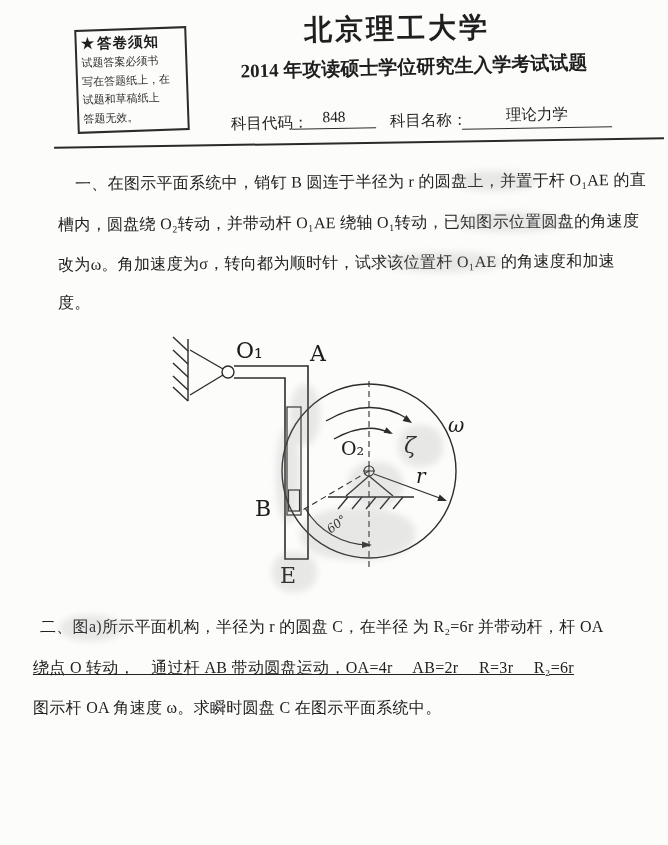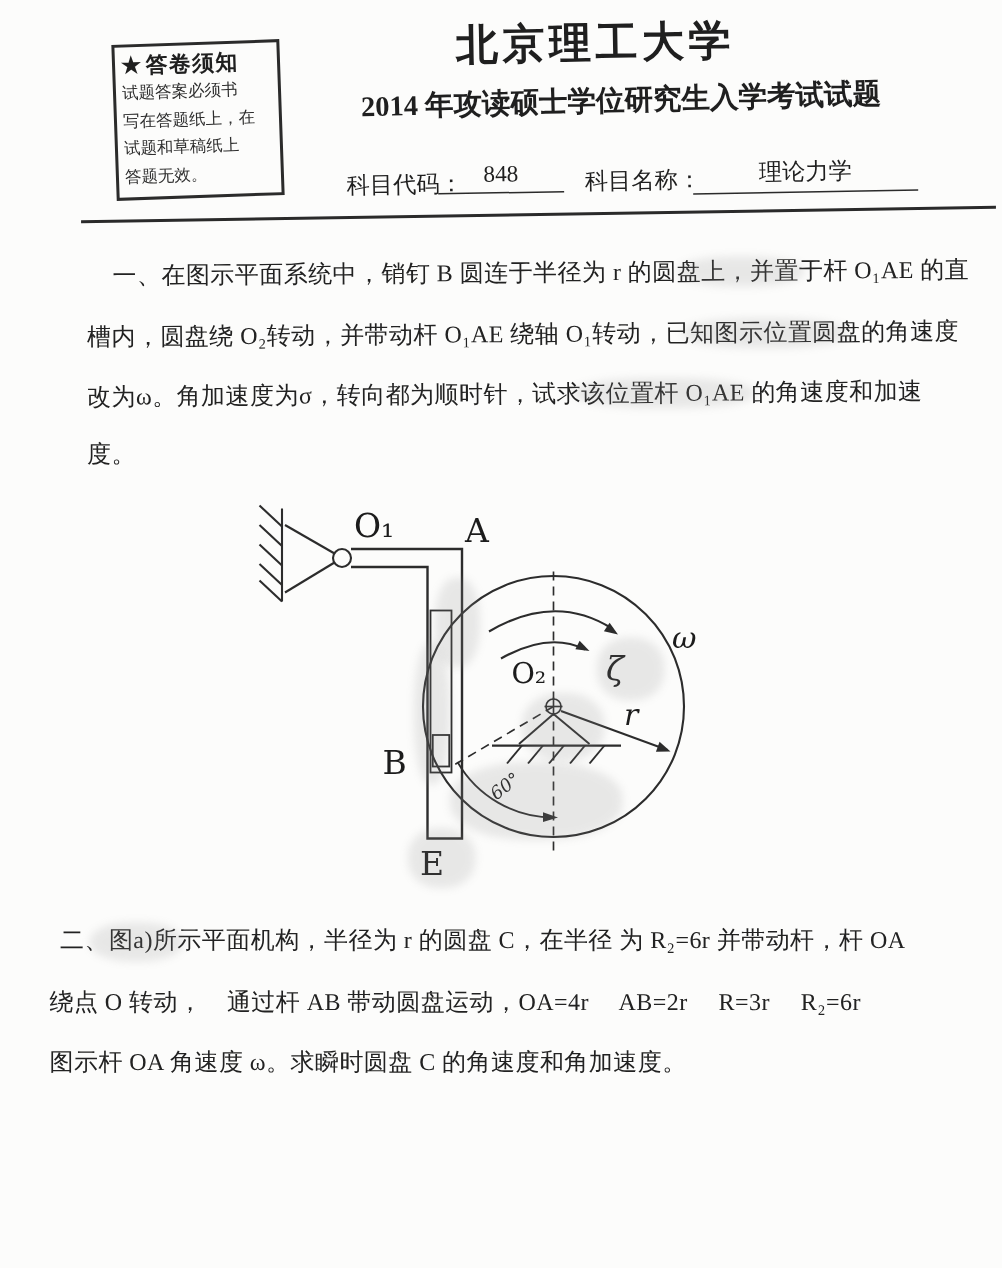--- a/index.html
+++ b/index.html
@@ -148,22 +148,22 @@
   <text class="lbl-big" x="105" y="183">B</text>
   <text class="lbl-big" x="130" y="250">E</text>
   <text class="lbl-med" x="191" y="122">O₂</text>
   <text class="lbl-greek" x="298" y="99">ω</text>
   <text class="lbl-greek" style="font-size:22px;" x="254" y="120">ζ</text>
   <text class="lbl-greek" x="266" y="150">r</text>
   <text class="lbl-angle" x="176" y="197" transform="rotate(-38 184 192)">60°</text>
 </svg>
 
 <div class="abs ptext" style="left:40px;top:617px;">二、图a)所示平面机构，半径为 r 的圆盘 C，在半径 为 R₂=6r 并带动杆，杆 OA</div>
-<div class="abs ptext" style="left:33px;top:658px;">绕点 O 转动，　通过杆 AB 带动圆盘运动，OA=4r　 AB=2r　 R=3r　 R₂=6r</div>
-<div class="abs ptext" style="left:33px;top:698px;">图示杆 OA 角速度 ω。求瞬时圆盘 C 的角速度和角加速度。</div>
+<div class="abs ptext" style="left:33px;top:658px;text-decoration:underline;">绕点 O 转动，　通过杆 AB 带动圆盘运动，OA=4r　 AB=2r　 R=3r　 R₂=6r</div>
+<div class="abs ptext" style="left:33px;top:698px;">图示杆 OA 角速度 ω。求瞬时圆盘 C 在图示平面系统中。</div>
 
 <div class="abs smudge" style="left:452px;top:171px;width:84px;height:20px;"></div>
 <div class="abs smudge" style="left:455px;top:212px;width:110px;height:20px;"></div>
 <div class="abs smudge" style="left:383px;top:252px;width:120px;height:20px;"></div>
 <div class="abs smudge" style="left:60px;top:615px;width:62px;height:26px;"></div>
 <div class="abs smudge" style="left:290px;top:385px;width:30px;height:60px;"></div>
 <div class="abs smudge" style="left:276px;top:428px;width:24px;height:95px;"></div>
 <div class="abs smudge" style="left:348px;top:462px;width:55px;height:45px;"></div>
 <div class="abs smudge" style="left:300px;top:508px;width:115px;height:52px;"></div>
 <div class="abs smudge" style="left:272px;top:552px;width:45px;height:40px;"></div>

